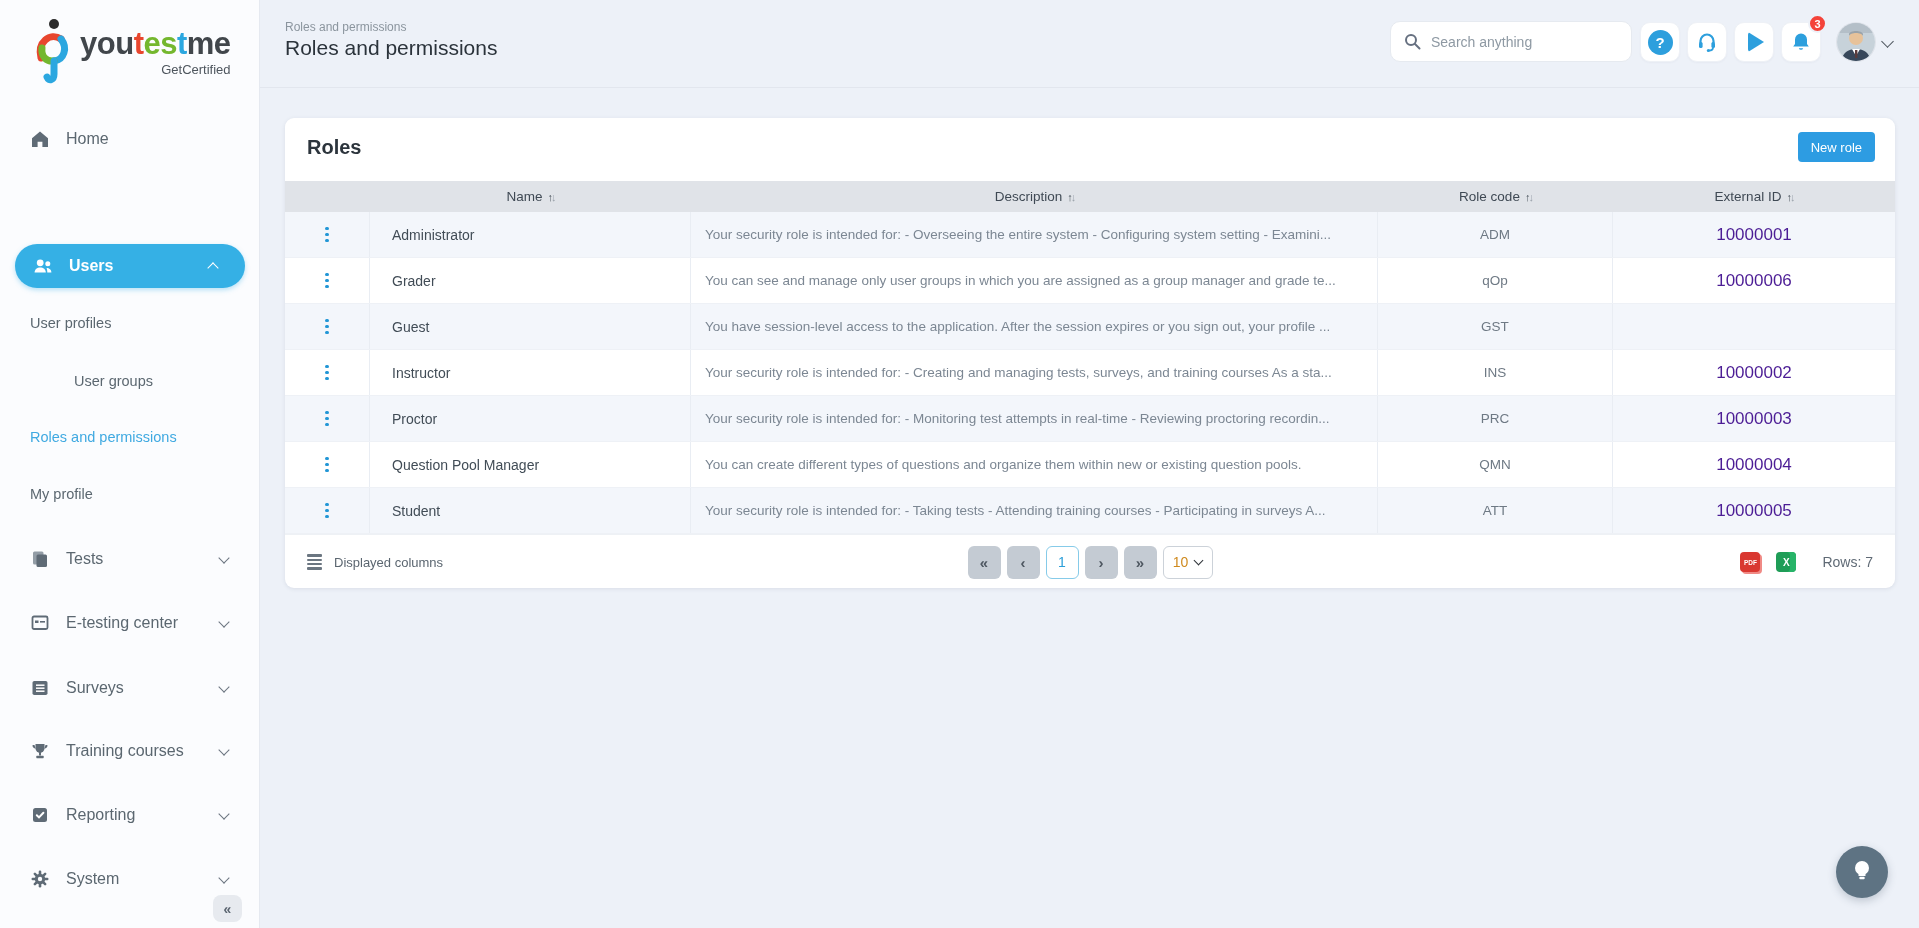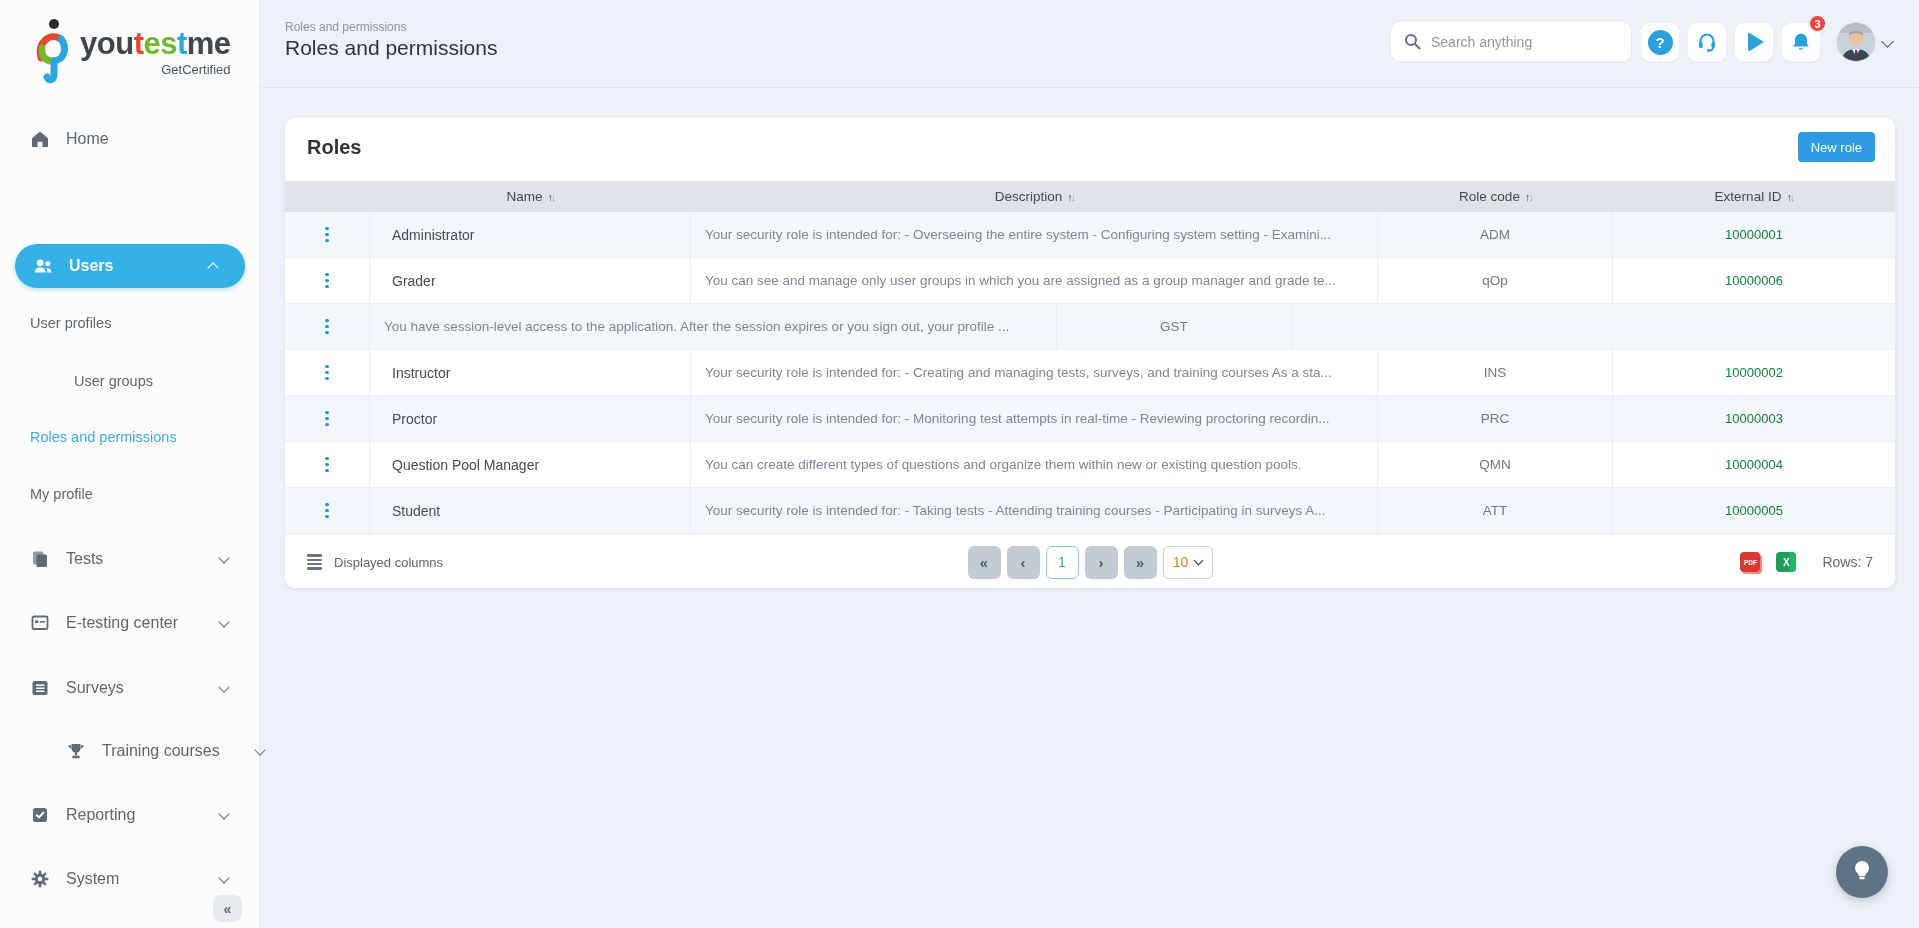--- a/index.html
+++ b/index.html
@@ -59,21 +59,21 @@
   .tbody { position:absolute; left:0; top:94px; width:1610px; }
   .trow { display:flex; height:46px; align-items:center; border-bottom:1px solid #eef1f6; }
   .trow.odd { background:#f3f6fb; }
   .trow.even { background:#ffffff; }
   .td { height:100%; display:flex; align-items:center; border-right:1px solid #e9edf3; }
   .td:last-child { border-right:none; }
   .td-actions { width:85px; justify-content:center; }
   .td-name { width:321px; padding-left:22px; font-size:14px; color:#414c56; }
   .td-desc { width:687px; padding:0 14px; font-size:13.5px; color:#7c8793; white-space:nowrap; overflow:hidden; }
   .td-role { width:235px; justify-content:center; font-size:13.5px; color:#6e7984; }
-  .td-ext { width:282px; justify-content:center; font-size:13px; color:#15803d; }
+  .td-ext { width:282px; justify-content:center; font-size:17px; color:#4c1d95; }
   .kebab { display:flex; flex-direction:column; gap:2.5px; cursor:pointer; padding:4px 6px; }
   .kebab i { width:3.6px; height:3.6px; border-radius:50%; background:#2196d6; }
 
   
   .cfoot { position:absolute; left:0; top:416px; width:1610px; height:54px; border-top:1px solid #eef1f5; }
   .disp-cols { position:absolute; left:22px; top:0; height:54px; display:flex; align-items:center; cursor:pointer; }
   .disp-icon { display:flex; flex-direction:column; gap:2px; margin-right:12px; }
   .disp-icon i { width:15px; height:2.4px; background:#6b7681; border-radius:1px; }
   .disp-label { font-size:13px; color:#5b6670; }
 
@@ -161,21 +161,21 @@
         <g stroke="#ffffff" stroke-width="1.5">
           <line x1="6" y1="7.2" x2="14.5" y2="7.2"></line>
           <line x1="6" y1="10.2" x2="14.5" y2="10.2"></line>
           <line x1="6" y1="13.2" x2="14.5" y2="13.2"></line>
         </g>
       </svg>
     <span class="nav-label">Surveys</span>
     <span class="nav-chevron"></span>
   </div>
 
-  <div class="nav-item" style="top:736px;margin-left:36px;">
+  <div class="nav-item" style="top:736px;">
     <svg class="nav-icon" viewBox="0 0 20 20">
         <g fill="#5f6b76">
           <path d="M5.5 3h9v4.2a4.5 4.5 0 01-9 0z"></path>
           <path d="M4.5 4H2.6a3.2 3.2 0 003.1 3.8zM15.5 4h1.9a3.2 3.2 0 01-3.1 3.8z"></path>
           <rect x="9" y="11" width="2" height="3.5"></rect>
           <rect x="6.3" y="14.8" width="7.4" height="2.4" rx="0.6"></rect>
         </g>
       </svg>
     <span class="nav-label">Training courses</span>
     <span class="nav-chevron"></span>
@@ -308,20 +308,21 @@
       <div class="td td-ext">10000006</div>
     </div>
     <div class="trow odd">
       <div class="td td-actions">
           <span class="kebab">
             <i></i>
             <i></i>
             <i></i>
           </span>
         </div>
+      <div class="td td-name">Guest</div>
       <div class="td td-desc">You have session-level access to the application. After the session expires or you sign out, your profile ...</div>
       <div class="td td-role">GST</div>
       <div class="td td-ext"></div>
     </div>
     <div class="trow even">
       <div class="td td-actions">
           <span class="kebab">
             <i></i>
             <i></i>
             <i></i>

